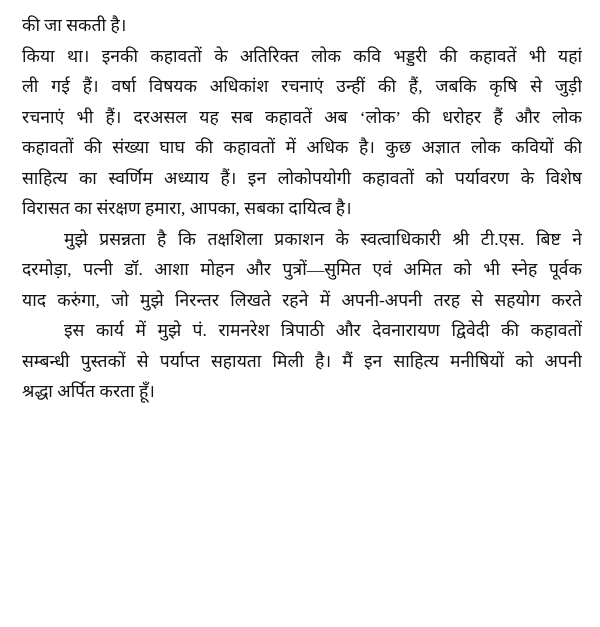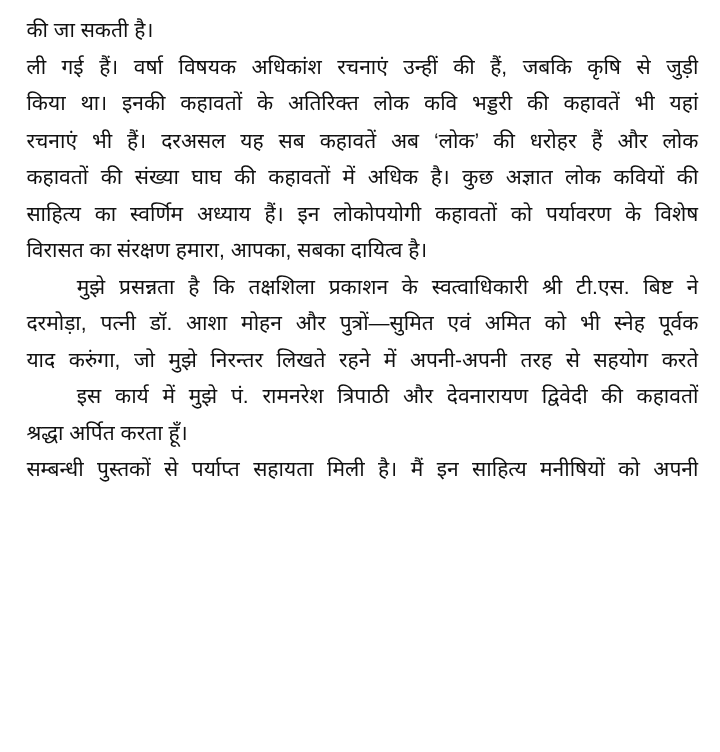--- a/index.html
+++ b/index.html
@@ -1,46 +1,46 @@
 <!DOCTYPE html>
 <html><head>
 <meta charset="utf-8">
 <style>
   html, body { margin: 0; padding: 0; background: #ffffff; }
   body { width: 600px; height: 627px; overflow: hidden; position: relative; }
   .page {
     position: absolute; left: 22px; top: 10px; width: 560px;
-    font-family: Liberation Sans, sans-serif;
+    font-family: Liberation Serif, serif;
     font-size: 17.5px; color: #111111;
   }
   .line {
     height: 30.5px; line-height: 30.5px; white-space: nowrap;
     text-align: justify; text-align-last: justify; overflow: hidden;
   }
   .line.last { text-align-last: left; }
   .line.indent { padding-left: 42px; }
 </style>
 </head>
 <body>
 
 <div class="page">
   <div>
     <div class="line last">की जा सकती है।</div>
   </div>
   <div>
+    <div class="line">किया था। इनकी कहावतों के अतिरिक्त लोक कवि भड्डरी की कहावतें भी यहां</div>
     <div class="line">ली गई हैं। वर्षा विषयक अधिकांश रचनाएं उन्हीं की हैं, जबकि कृषि से जुड़ी</div>
-    <div class="line">किया था। इनकी कहावतों के अतिरिक्त लोक कवि भड्डरी की कहावतें भी यहां</div>
     <div class="line">रचनाएं भी हैं। दरअसल यह सब कहावतें अब ‘लोक’ की धरोहर हैं और लोक</div>
     <div class="line">कहावतों की संख्या घाघ की कहावतों में अधिक है। कुछ अज्ञात लोक कवियों की</div>
     <div class="line">साहित्य का स्वर्णिम अध्याय हैं। इन लोकोपयोगी कहावतों को पर्यावरण के विशेष</div>
     <div class="line last">विरासत का संरक्षण हमारा, आपका, सबका दायित्व है।</div>
   </div>
   <div>
     <div class="line indent">मुझे प्रसन्नता है कि तक्षशिला प्रकाशन के स्वत्वाधिकारी श्री टी.एस. बिष्ट ने</div>
     <div class="line">दरमोड़ा, पत्नी डॉ. आशा मोहन और पुत्रों—सुमित एवं अमित को भी स्नेह पूर्वक</div>
     <div class="line">याद करुंगा, जो मुझे निरन्तर लिखते रहने में अपनी-अपनी तरह से सहयोग करते</div>
   </div>
   <div>
     <div class="line indent">इस कार्य में मुझे पं. रामनरेश त्रिपाठी और देवनारायण द्विवेदी की कहावतों</div>
+    <div class="line">सम्बन्धी पुस्तकों से पर्याप्त सहायता मिली है। मैं इन साहित्य मनीषियों को अपनी</div>
     <div class="line last">श्रद्धा अर्पित करता हूँ।</div>
-    <div class="line">सम्बन्धी पुस्तकों से पर्याप्त सहायता मिली है। मैं इन साहित्य मनीषियों को अपनी</div>
   </div>
 </div>
 
 </body></html>

